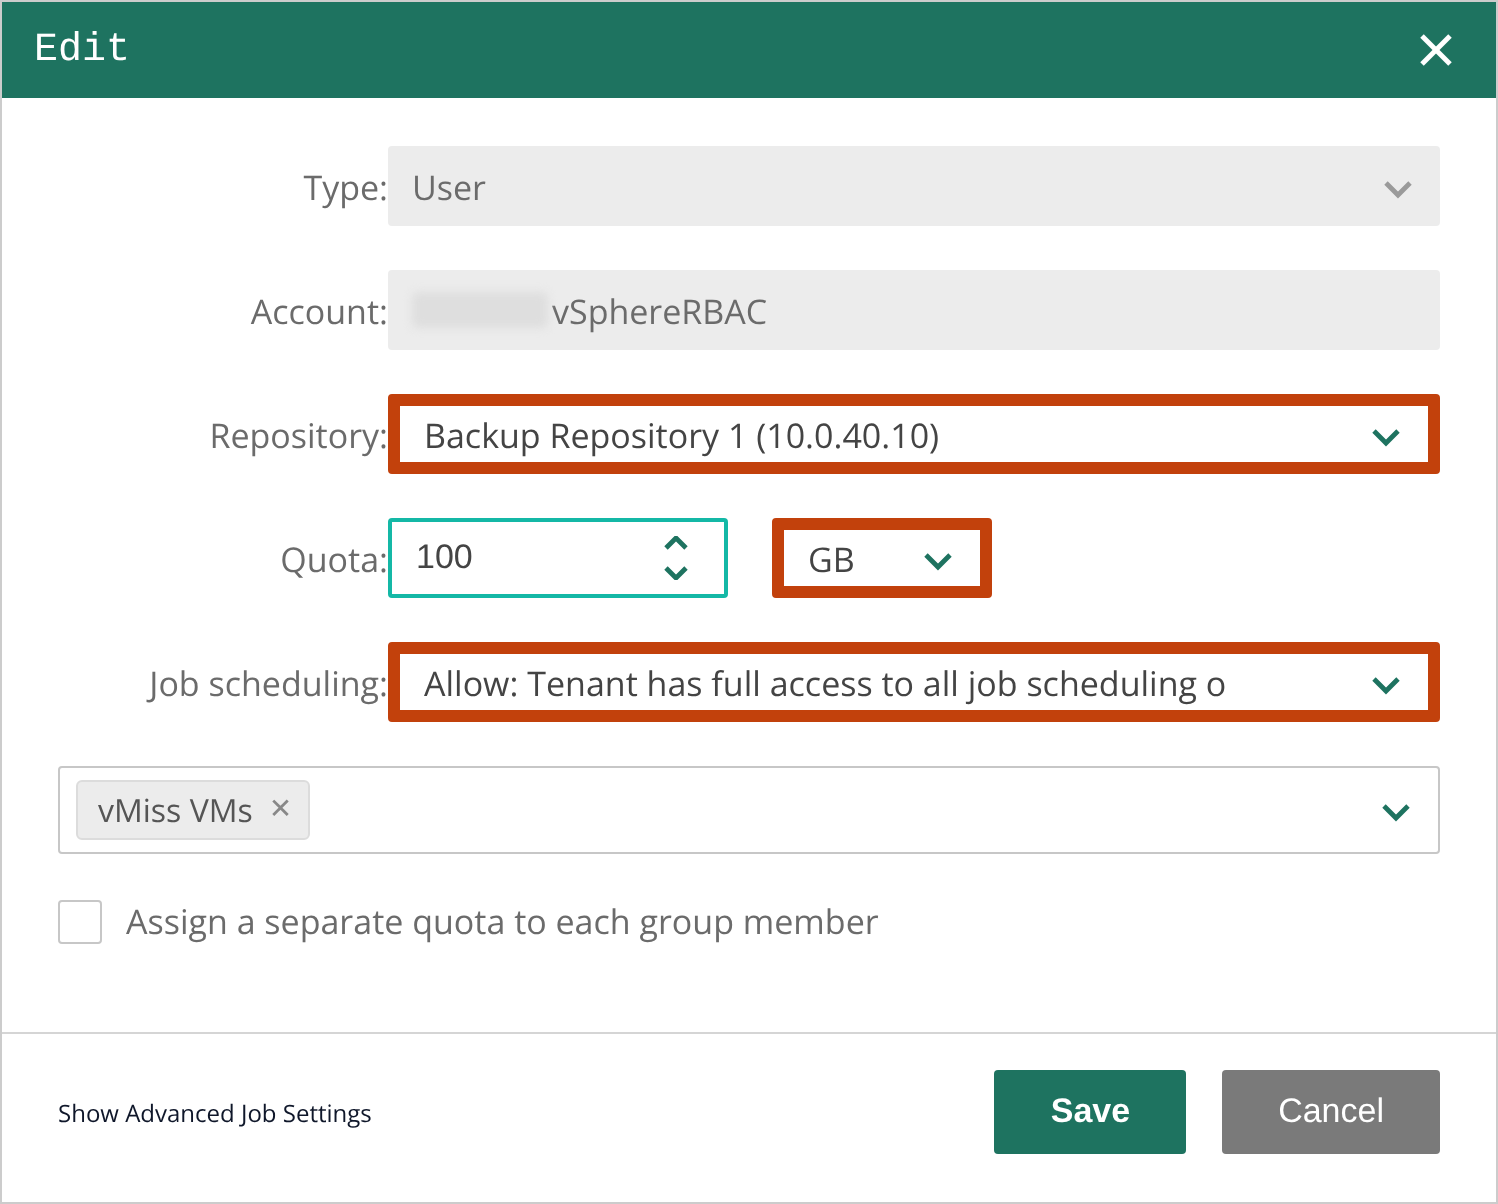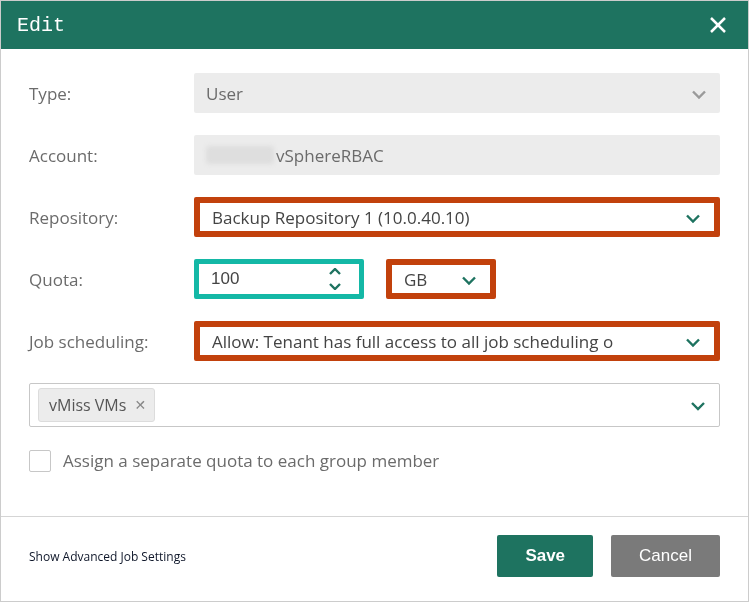--- a/index.html
+++ b/index.html
@@ -5,40 +5,40 @@
   * { box-sizing: border-box; }
   html, body { margin:0; padding:0; font-family: "Segoe UI", "Open Sans", Arial, sans-serif; font-size:16px; color:#444; background:#fff; }
   .dialog { width:749px; height:602px; border:1px solid #ccc; display:flex; flex-direction:column; }
   .titlebar { background:#1e7360; color:#fff; height:48px; display:flex; align-items:center; padding:0 16px;font-family:Liberation Mono, monospace; }
   .titlebar .title { flex:1; font-size:20px; }
   .titlebar .close-btn { width:28px; height:28px; display:flex; align-items:center; justify-content:center; cursor:pointer; }
   .titlebar .close-btn svg { stroke:#fff; stroke-width:2.5; }
 
   .body { padding:24px 28px 10px 28px; flex:1; }
   .row { display:flex; align-items:center; margin-bottom:22px; }
-  .row .label { width:165px; font-size:17px; color:#6b6b6b; }
+  .row .label { width:165px; font-size:17px; color:#6b6b6b;text-align:right; }
   .row .field { flex:1; }
 
   .disabled-select { background:#ececec; height:40px; display:flex; align-items:center; padding:0 12px; color:#6b6b6b; font-size:17px; position:relative; border-radius:2px; }
   .disabled-select .chev { position:absolute; right:14px; top:50%; transform:translateY(-50%); }
 
   .disabled-text { background:#ececec; height:40px; display:flex; align-items:center; padding:0 12px; color:#6b6b6b; font-size:17px; border-radius:2px; position:relative; }
   .blur { display:inline-block; width:68px; height:18px; background:#dedede; filter:blur(2px); margin-right:2px; border-radius:3px; }
 
   .select { border:6px solid #c2410c; height:40px; display:flex; align-items:center; padding:0 12px; color:#444; font-size:17px; background:#fff; position:relative; cursor:pointer; border-radius:2px; }
   .select .chev { position:absolute; right:14px; top:50%; transform:translateY(-50%); }
 
   .quota-wrap { display:flex; gap:22px; }
-  .spinner { border:5px solid #14b8a6; height:40px; width:170px; display:flex; align-items:center; position:relative; background:#fff; border-radius:2px; }
+  .spinner { border:2px solid #14b8a6; height:40px; width:170px; display:flex; align-items:center; position:relative; background:#fff; border-radius:2px; }
   .spinner input { border:none; outline:none; width:105px; padding:0 12px; font-size:17px; color:#444; background:transparent; }
   .spinner .ctrls { position:absolute; right:12px; top:0; height:100%; width:24px; display:flex; flex-direction:column; justify-content:center; }
   .spinner .ctrls .ctrl { height:14px; display:flex; align-items:center; justify-content:center; cursor:pointer; }
   .unit-select { width:110px; }
 
-  .tags-field { border:1px solid #c7c7c7; min-height:44px; display:flex; padding:4px 40px 4px 8px; position:relative; background:#fff; border-radius:2px; }
+  .tags-field { border:1px solid #c7c7c7; min-height:44px; display:flex; align-items:center; padding:4px 40px 4px 8px; position:relative; background:#fff; border-radius:2px; }
   .tags-field .chev { position:absolute; right:14px; top:50%; transform:translateY(-50%); }
   .tag-chip { background:#ececec; border:1px solid #dcdcdc; border-radius:3px; padding:3px 8px 3px 10px; font-size:16px; color:#555; display:flex; align-items:center; gap:8px; }
   .tag-chip .x { cursor:pointer; color:#888; font-size:14px; line-height:1; }
 
   .check-row { display:flex; align-items:center; gap:12px; margin-top:4px; }
   .checkbox { width:22px; height:22px; border:1px solid #c7c7c7; background:#fff; cursor:pointer; border-radius:2px; }
   .check-row .cl { color:#6b6b6b; font-size:17px; }
 
   .sep { border-top:1px solid #d5d5d5; margin:28px 0 0 0; }
 

